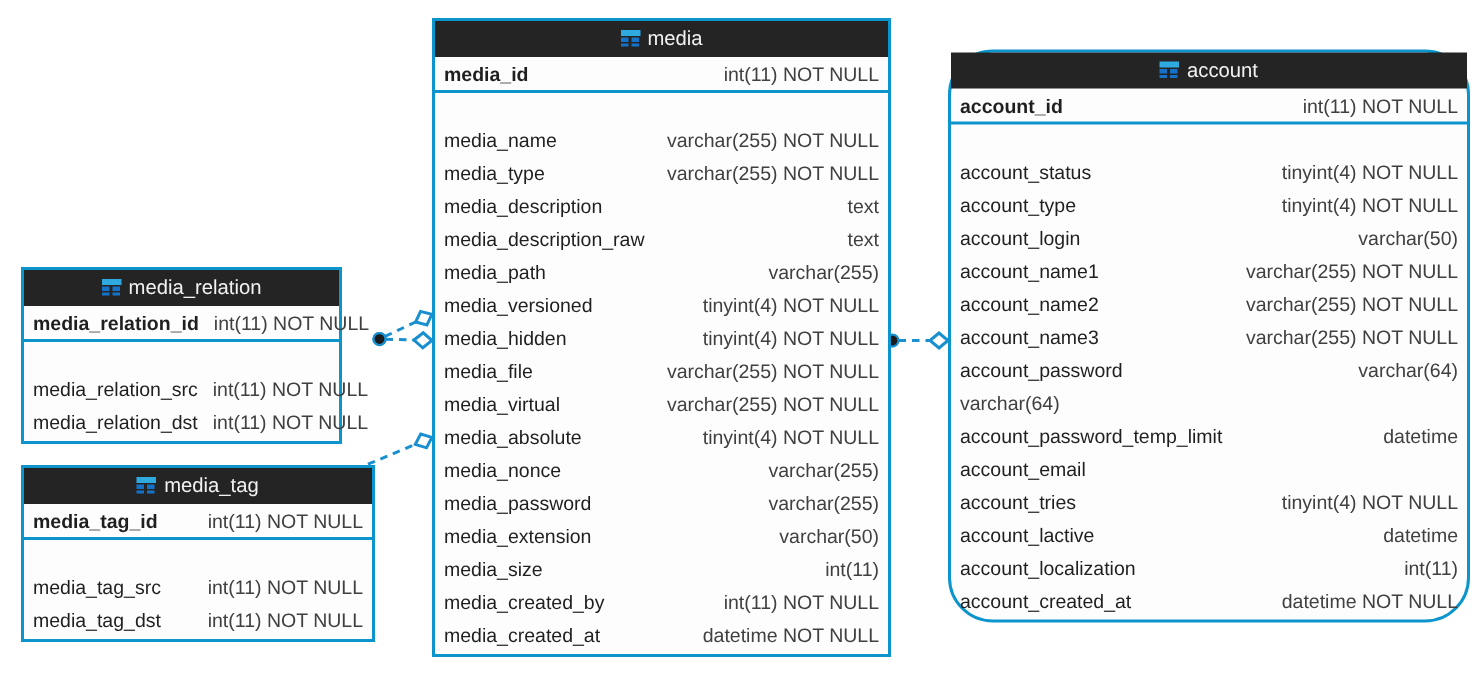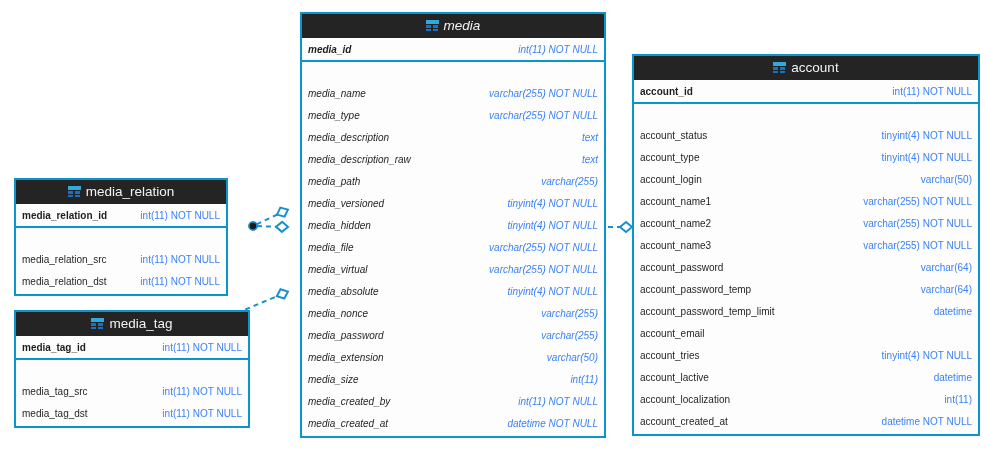--- a/index.html
+++ b/index.html
@@ -73,37 +73,37 @@
   .pk-row {
     border-bottom: 2px solid #0c94cc;
   }
   .col-row {
     display: flex;
     align-items: center;
     justify-content: space-between;
     height: 22px;
     padding: 0 6px;
     box-sizing: border-box;
-    font-size: 10px;
+    font-size: 13px;
     color: #1f1f1f;
     white-space: nowrap;
   }
   .col-row.pk-row {
     height: 24px;
   }
   .col-row.pk-row .col-name {
     font-weight: bold;
   }
   .col-name {
     text-align: left;
     margin-right: 10px;
   }
   .col-type {
     text-align: right;
-    color: #3b82f6;
+    color: #404040;
   }
   .cols-body {
     padding-top: 20px;
     padding-bottom: 2px;
   }
 </style>
 </head>
 <body>
 
 <div id="canvas">
@@ -159,21 +159,21 @@
           <div class="col-row">
             <span class="col-name">media_tag_src</span>
             <span class="col-type">int(11) NOT NULL</span>
           </div>
           <div class="col-row">
             <span class="col-name">media_tag_dst</span>
             <span class="col-type">int(11) NOT NULL</span>
           </div>
         </div>
       </div>
-      <div class="entity" style="left: 300px; top: 12px; width: 306px; font-style: italic;">
+      <div class="entity" style="left: 288px; top: 12px; width: 306px;">
         <div class="entity-header"><span class="table-icon"><span class="bar"></span><span class="c1"></span><span class="c2"></span><span class="c3"></span><span class="c4"></span></span><span>media</span></div>
         <div class="col-row pk-row">
           <span class="col-name">media_id</span>
           <span class="col-type">int(11) NOT NULL</span>
         </div>
         <div class="cols-body">
           <div class="col-row">
             <span class="col-name">media_name</span>
             <span class="col-type">varchar(255) NOT NULL</span>
           </div>
@@ -232,21 +232,21 @@
           <div class="col-row">
             <span class="col-name">media_created_by</span>
             <span class="col-type">int(11) NOT NULL</span>
           </div>
           <div class="col-row">
             <span class="col-name">media_created_at</span>
             <span class="col-type">datetime NOT NULL</span>
           </div>
         </div>
       </div>
-      <div class="entity" style="left: 632px; top: 54px; width: 348px;">
+      <div class="entity" style="left: 632px; top: 33px; width: 348px; border-radius: 30px;">
         <div class="entity-header"><span class="table-icon"><span class="bar"></span><span class="c1"></span><span class="c2"></span><span class="c3"></span><span class="c4"></span></span><span>account</span></div>
         <div class="col-row pk-row">
           <span class="col-name">account_id</span>
           <span class="col-type">int(11) NOT NULL</span>
         </div>
         <div class="cols-body">
           <div class="col-row">
             <span class="col-name">account_status</span>
             <span class="col-type">tinyint(4) NOT NULL</span>
           </div>
@@ -268,21 +268,20 @@
           </div>
           <div class="col-row">
             <span class="col-name">account_name3</span>
             <span class="col-type">varchar(255) NOT NULL</span>
           </div>
           <div class="col-row">
             <span class="col-name">account_password</span>
             <span class="col-type">varchar(64)</span>
           </div>
           <div class="col-row">
-            <span class="col-name">account_password_temp</span>
             <span class="col-type">varchar(64)</span>
           </div>
           <div class="col-row">
             <span class="col-name">account_password_temp_limit</span>
             <span class="col-type">datetime</span>
           </div>
           <div class="col-row">
             <span class="col-name">account_email</span>
           </div>
           <div class="col-row">

